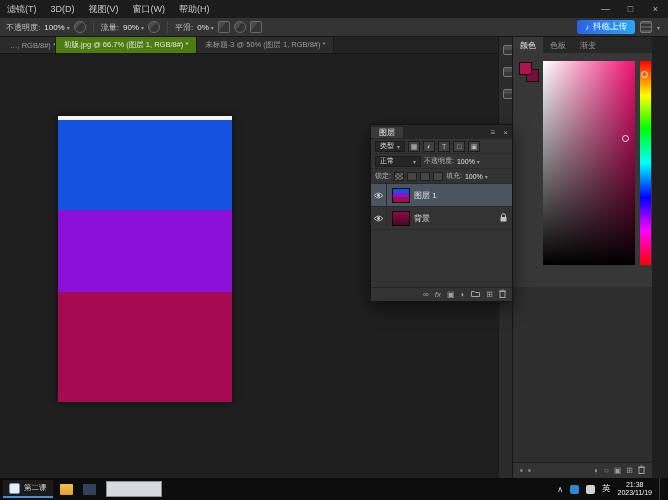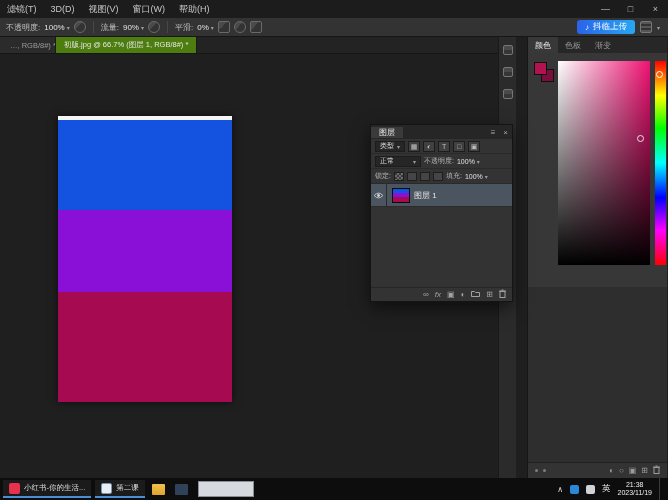--- a/index.html
+++ b/index.html
@@ -55,21 +55,21 @@
   .band-crimson { flex:1; background:#a60b51; }
 
   
   .collapsed-col { position:absolute; top:37px; left:498px; width:18px; bottom:22px;
     background:#2b2b2b; border-left:1px solid #191919;
     display:flex; flex-direction:column; align-items:center; padding-top:8px; gap:12px; }
   .col-icon { width:10px; height:10px; border:1px solid #8f8f8f; border-radius:2px; opacity:.75;
     background:linear-gradient(180deg,#555 0 50%,#3a3a3a 50%); }
 
   
-  .dock { position:absolute; top:37px; right:1px; width:140px; bottom:22px;
+  .dock { position:absolute; top:37px; right:16px; width:140px; bottom:22px;
     background:#15803d; border-left:1px solid #161616; display:flex; flex-direction:column; }
   .dock-tabs { height:16px; background:#272727; display:flex; align-items:stretch; font-size:8px; flex:none; }
   .dock-tab { padding:0 7px; display:flex; align-items:center; color:#969696; }
   .dock-tab.active { background:#383838; color:#eaeaea; }
   .color-panel { position:relative; height:234px; background:#373737; flex:none; }
   .fg-swatches { position:absolute; left:5px; top:8px; width:24px; height:24px; }
   .bg-swatch { position:absolute; left:8px; top:8px; width:13px; height:13px;
     background:#7d0d3c; border:1px solid #101010; }
   .fg-swatch { position:absolute; left:1px; top:1px; width:13px; height:13px;
     background:#b01350; border:1px solid #101010; z-index:2; }
@@ -199,20 +199,21 @@
         <span>抖临上传</span>
       </span>
       <span class="sq-icon"></span>
       <span class="chev">▾</span>
     </div>
   </div>
 
   <div class="tabbar">
     <span class="doc-tab partial">…, RGB/8#) *</span>
     <span class="doc-tab active">初版.jpg @ 66.7% (图层 1, RGB/8#) *</span>
+    <span class="doc-tab">未标题-3 @ 50% (图层 1, RGB/8#) *</span>
   </div>
 
   <div class="main">
     <div class="canvas-doc">
       <div class="doc-white"></div>
       <div class="band-blue"></div>
       <div class="band-purple"></div>
       <div class="band-crimson"></div>
     </div>
   </div>
@@ -305,20 +306,36 @@
       <div class="layer-row selected">
         <span class="eye-cell">
           <svg width="11" height="7" viewBox="0 0 12 8">
               <path d="M1 4 Q6 -1.5 11 4 Q6 9.5 1 4 Z" fill="none" stroke="#d0d0d0"></path>
               <circle cx="6" cy="4" r="1.7" fill="#d0d0d0"></circle>
             </svg>
         </span>
         <span class="l-thumb thumb-bands"></span>
         <span class="lname">图层 1</span>
       </div>
+      <div class="layer-row">
+        <span class="eye-cell">
+          <svg width="11" height="7" viewBox="0 0 12 8">
+              <path d="M1 4 Q6 -1.5 11 4 Q6 9.5 1 4 Z" fill="none" stroke="#d0d0d0"></path>
+              <circle cx="6" cy="4" r="1.7" fill="#d0d0d0"></circle>
+            </svg>
+        </span>
+        <span class="l-thumb thumb-crimson"></span>
+        <span class="lname">背景</span>
+        <span class="l-lock">
+          <svg width="7" height="9" viewBox="0 0 7 9">
+              <rect x="0.5" y="4" width="6" height="4.5" fill="#c4c4c4"></rect>
+              <path d="M1.5 4 V2.6 A2 1.9 0 0 1 5.5 2.6 V4" fill="none" stroke="#c4c4c4"></path>
+            </svg>
+        </span>
+      </div>
     </div>
     <div class="lp-bottom">
       <span class="lpb-icon">∞</span>
       <span class="lpb-icon fx-txt">fx</span>
       <span class="lpb-icon">▣</span>
       <span class="lpb-icon">◐</span>
       <span class="lpb-icon">
         <svg width="9" height="7" viewBox="0 0 9 7">
             <path d="M0.5 1.5 h3 l1 1 h4 v4 h-8 z" fill="none" stroke="#a2a2a2"></path>
           </svg>
@@ -328,24 +345,20 @@
         <svg width="7" height="9" viewBox="0 0 7 9">
             <rect x="1" y="2.5" width="5" height="6" fill="none" stroke="#a2a2a2"></rect>
             <line x1="0" y1="2" x2="7" y2="2" stroke="#a2a2a2"></line>
             <line x1="2.5" y1="1" x2="4.5" y2="1" stroke="#a2a2a2"></line>
           </svg>
       </span>
     </div>
   </div>
 
   <div class="taskbar">
-    <div class="tb-item">
-      <span class="tb-ic red"></span>
-      <span>小红书-你的生活...</span>
-    </div>
     <div class="tb-item">
       <span class="tb-ic doc"></span>
       <span>第二课</span>
     </div>
     <span class="tb-app folder"></span>
     <span class="tb-app dark"></span>
     <span class="tb-thumb"></span>
     <div class="tray">
       <span class="tray-caret">∧</span>
       <span class="tray-ic blue"></span>

